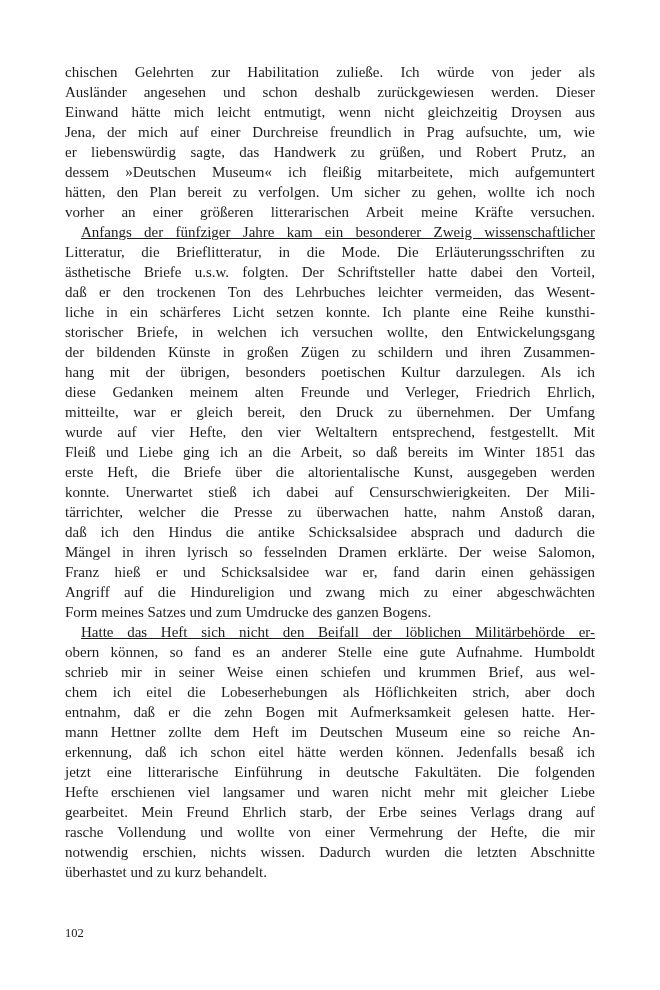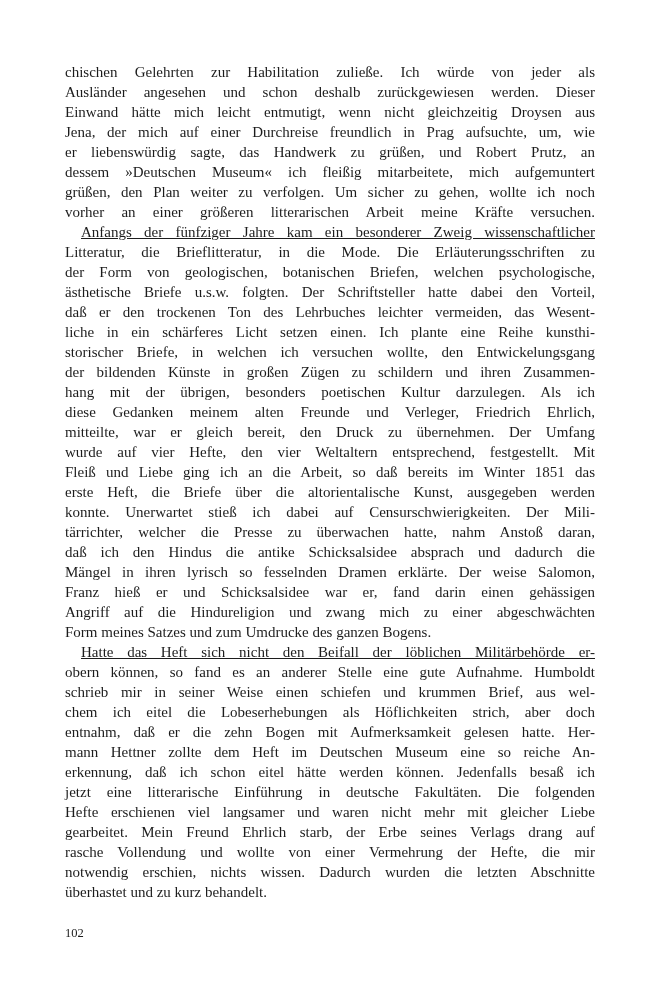--- a/index.html
+++ b/index.html
@@ -54,30 +54,29 @@
 
 <div class="page">
   <div class="text-block" id="text-block">
       <div class="paragraph">
         <div class="line">chischen Gelehrten zur Habilitation zuließe. Ich würde von jeder als</div>
         <div class="line">Ausländer angesehen und schon deshalb zurückgewiesen werden. Dieser</div>
         <div class="line">Einwand hätte mich leicht entmutigt, wenn nicht gleichzeitig Droysen aus</div>
         <div class="line">Jena, der mich auf einer Durchreise freundlich in Prag aufsuchte, um, wie</div>
         <div class="line">er liebenswürdig sagte, das Handwerk zu grüßen, und Robert Prutz, an</div>
         <div class="line">dessem »Deutschen Museum« ich fleißig mitarbeitete, mich aufgemuntert</div>
-        <div class="line">grüßen, den Plan weiter zu verfolgen. Um sicher zu gehen, wollte ich noch</div>
+        <div class="line">hätten, den Plan bereit zu verfolgen. Um sicher zu gehen, wollte ich noch</div>
         <div class="line">vorher an einer größeren litterarischen Arbeit meine Kräfte versuchen.</div>
       </div>
       <div class="paragraph">
         <div class="line indent">Anfangs der fünfziger Jahre kam ein besonderer Zweig wissenschaftlicher</div>
         <div class="line">Litteratur, die Brieflitteratur, in die Mode. Die Erläuterungsschriften zu</div>
-        <div class="line">der Form von geologischen, botanischen Briefen, welchen psychologische,</div>
         <div class="line">ästhetische Briefe u.s.w. folgten. Der Schriftsteller hatte dabei den Vorteil,</div>
         <div class="line">daß er den trockenen Ton des Lehrbuches leichter vermeiden, das Wesent-</div>
-        <div class="line">liche in ein schärferes Licht setzen einen. Ich plante eine Reihe kunsthi-</div>
+        <div class="line">liche in ein schärferes Licht setzen konnte. Ich plante eine Reihe kunsthi-</div>
         <div class="line">storischer Briefe, in welchen ich versuchen wollte, den Entwickelungsgang</div>
         <div class="line">der bildenden Künste in großen Zügen zu schildern und ihren Zusammen-</div>
         <div class="line">hang mit der übrigen, besonders poetischen Kultur darzulegen. Als ich</div>
         <div class="line">diese Gedanken meinem alten Freunde und Verleger, Friedrich Ehrlich,</div>
         <div class="line">mitteilte, war er gleich bereit, den Druck zu übernehmen. Der Umfang</div>
         <div class="line">wurde auf vier Hefte, den vier Weltaltern entsprechend, festgestellt. Mit</div>
         <div class="line">Fleiß und Liebe ging ich an die Arbeit, so daß bereits im Winter 1851 das</div>
         <div class="line">erste Heft, die Briefe über die altorientalische Kunst, ausgegeben werden</div>
         <div class="line">konnte. Unerwartet stieß ich dabei auf Censurschwierigkeiten. Der Mili-</div>
         <div class="line">tärrichter, welcher die Presse zu überwachen hatte, nahm Anstoß daran,</div>

